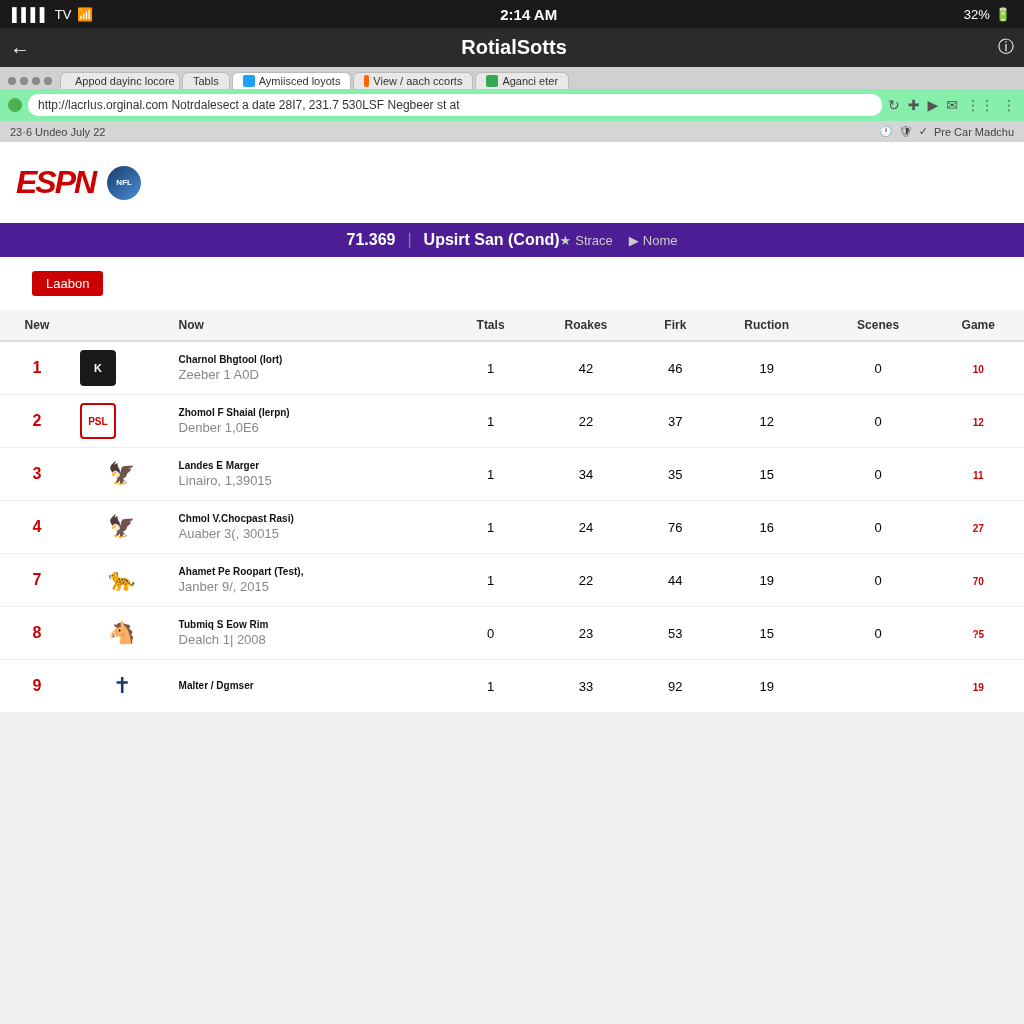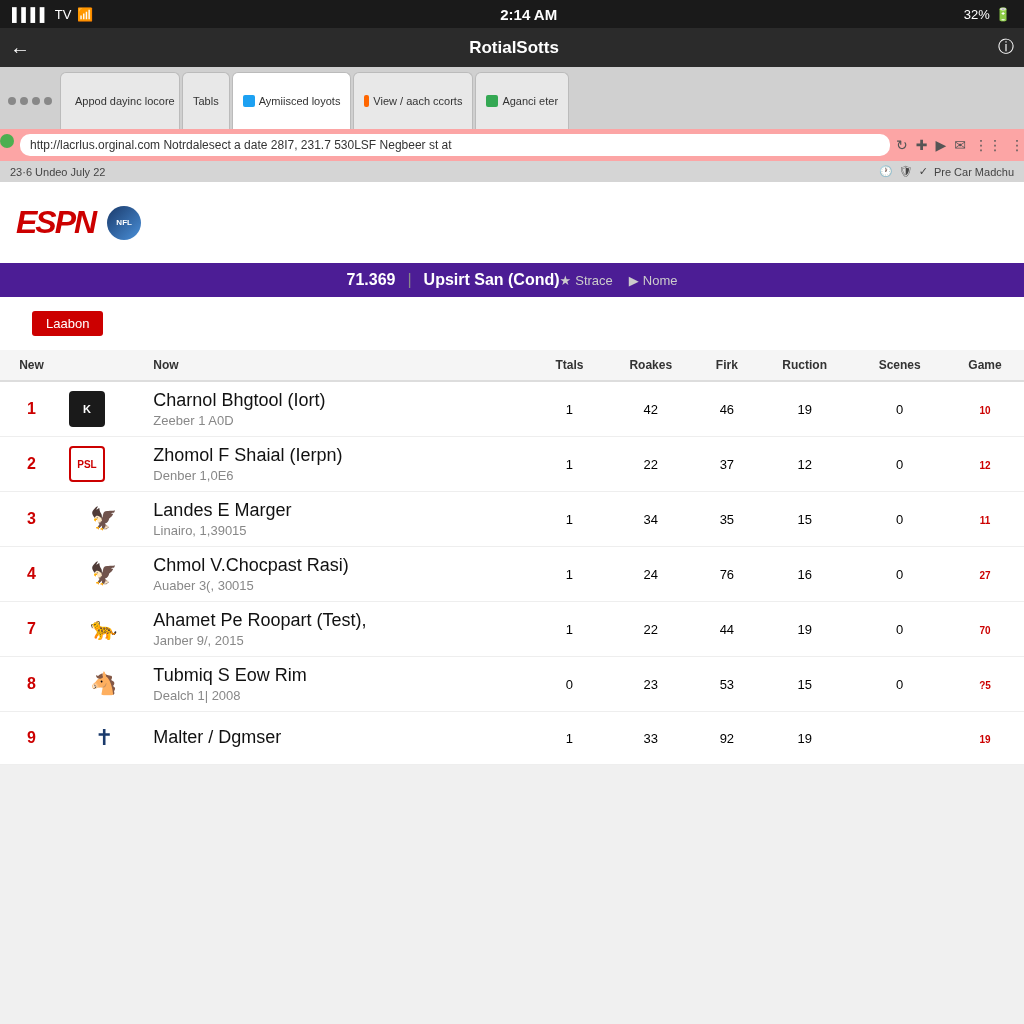--- a/index.html
+++ b/index.html
@@ -22,61 +22,62 @@
 
     
     .browser-nav {
       background: #2b2b2b;
       display: flex;
       align-items: center;
       padding: 8px 10px;
       gap: 10px;
     }
     .back-btn { color: white; font-size: 20px; cursor: pointer; }
-    .browser-title { color: white; font-size: 17px; font-weight: 600; flex: 1; text-align: center; }
+    .browser-title { color: white; font-size: 20px; font-weight: 600; flex: 1; text-align: center; }
     .info-btn { color: white; font-size: 16px; }
 
     
     .tab-bar {
       background: #d0d0d0;
       display: flex;
       align-items: center;
       padding: 5px 8px 0;
       gap: 2px;
       overflow-x: hidden;
     }
     .tab-dots { display: flex; gap: 4px; margin-right: 6px; }
     .tab-dot { width: 8px; height: 8px; border-radius: 50%; background: #888; }
     .tab {
       background: #e8e8e8;
       border-radius: 6px 6px 0 0;
-      padding: 22px 10px;
+      padding: 2px 10px;
       font-size: 11px;
       color: #333;
       display: flex;
       align-items: center;
       gap: 4px;
       white-space: nowrap;
       border: 1px solid #bbb;
       border-bottom: none;
       cursor: pointer;
       max-width: 120px;
     }
     .tab.active { background: white; }
     .tab-icon { width: 12px; height: 12px; border-radius: 2px; }
     .tab-icon.red { background: #cc0000; }
     .tab-icon.blue { background: #1da1f2; }
     .tab-icon.orange { background: #ff6600; }
     .tab-icon.green { background: #34a853; }
 
     
     .url-bar {
-      background: #fca5a5;
-      display: flex;
-      padding: 5px 0;
+      background: #86efac;
+      display: flex;
+      align-items: center;
+      padding: 5px 8px;
       gap: 6px;
     }
     .url-green-dot { width: 14px; height: 14px; border-radius: 50%; background: #4CAF50; flex-shrink: 0; }
     .url-input {
       flex: 1;
       background: white;
       border: none;
       border-radius: 10px;
       padding: 4px 10px;
       font-size: 12px;
@@ -194,21 +195,21 @@
       font-size: 12px;
       margin-left: 48px;
     }
     thead th:nth-child(3) { text-align: left; padding-left: 8px; }
     tbody tr { border-bottom: 1px solid #eee; }
     tbody td { padding: 8px 6px; text-align: center; vertical-align: middle; }
     tbody td:nth-child(3) { text-align: left; padding-left: 8px; }
 
     .rank-num { color: #cc0000; font-weight: 700; font-size: 16px; }
     .team-logo { width: 36px; height: 36px; display: flex; align-items: center; justify-content: center; margin: 0 auto; }
-    .team-name { font-weight: 400; font-size: 18px; color: #111; }
+    .team-name { font-weight: 700; font-size: 10px; color: #111; }
     .team-info { font-size: 13px; color: #888; margin-top: 2px; }
     .score-num { color: #cc0000; font-weight: 700; font-size: 10px; }
 
     
     .logo-k {
       background: #1a1a1a;
       color: white;
       font-size: 11px;
       font-weight: 900;
       border-radius: 4px;

